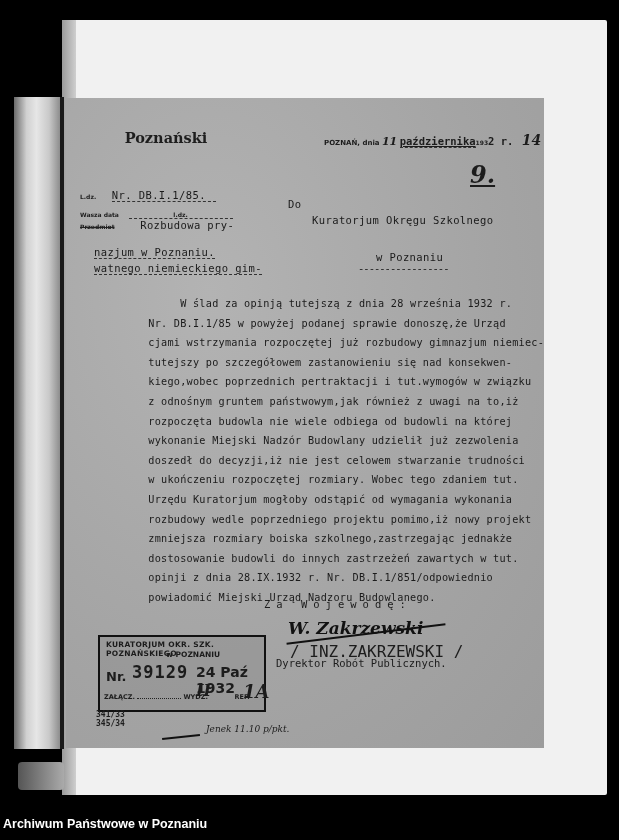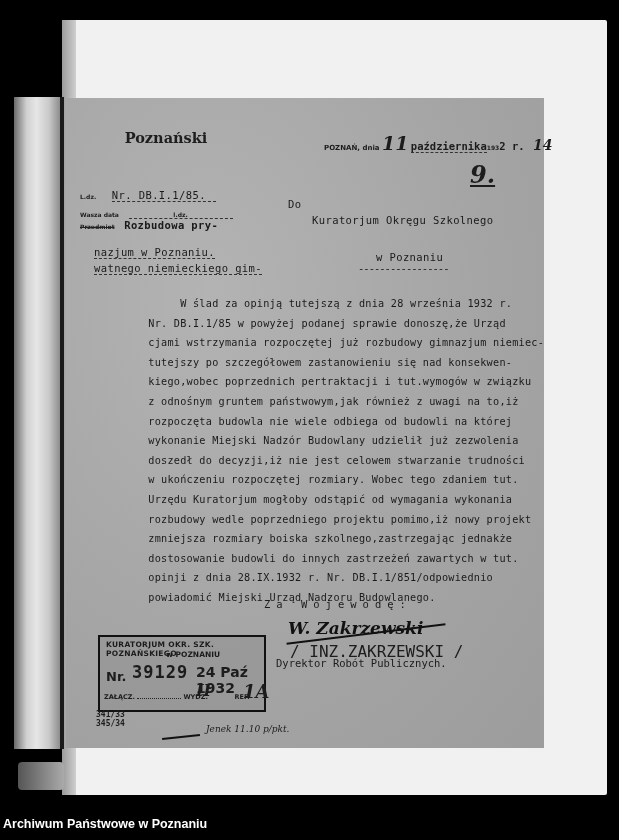--- a/index.html
+++ b/index.html
@@ -12,22 +12,22 @@
   .binding-bottom { position:absolute; left:18px; top:762px; width:46px; height:28px; background:linear-gradient(90deg,#555,#aaa); border-radius:4px; }
   .sheet { position:absolute; left:66px; top:98px; width:478px; height:650px; background:#a8a8a8;
            background-image: radial-gradient(ellipse at 30% 30%, #b3b3b3 0%, #a4a4a4 60%, #9c9c9c 100%); color:#1c1c1c; }
   .abs { position:absolute; white-space:nowrap; }
   .office { left:20px; top:32px; font-family:"DejaVu Serif", serif; font-weight:bold; font-size:14.5px; line-height:16px; color:#1e1e1e; text-align:center; width:160px; }
   .office span { display:block; }
   .small-label { font-family:"DejaVu Sans", sans-serif; font-size:6px; font-weight:bold; color:#222; }
   .ref { font-size:10.5px; letter-spacing:0.4px; color:#1a1a1a; }
   .dotted { border-bottom:1px dashed #333; }
   .place-date { left:258px; top:34px; font-family:"DejaVu Sans", sans-serif; font-size:7px; font-weight:bold; }
-  .date-hand { font-family:"DejaVu Serif", serif; font-style:italic; font-size:19px; font-weight:bold; }
-  .month { font-size:10.5px; font-family:"DejaVu Sans Mono", monospace; border-bottom:1px dashed #333; }
+  .date-hand { font-family:"DejaVu Serif", serif; font-style:italic; font-size:11px; font-weight:bold; }
+  .month { font-size:10.5px; font-family:"DejaVu Sans Mono", monospace; border-bottom:1px dashed #333;text-decoration:underline; }
   .yr { font-family:"DejaVu Sans Mono", monospace; font-size:10.5px; }
   .hand-num { font-family:"DejaVu Serif", serif; font-style:italic; font-size:14px; }
   .hand-9 { left:404px; top:62px; font-family:"DejaVu Serif", serif; font-style:italic; font-size:24px; font-weight:bold; text-decoration:underline; }
   .body-text { left:44px; top:196px; font-size:10.2px; line-height:19.6px; letter-spacing:0.25px; color:#1b1b1b; }
   .body-text div { white-space:pre; }
   .closing { left:198px; top:500px; font-size:10.5px; letter-spacing:6px; }
   .signature { left:222px; top:520px; font-family:"DejaVu Serif", serif; font-style:italic; font-weight:bold; font-size:17px; color:#111; }
   .sig-line { position:absolute; left:220px; top:535px; width:160px; height:2px; background:#111; transform:rotate(-7deg); }
   .signer { left:224px; top:544px; font-size:16px; }
   .signer2 { left:210px; top:559px; font-size:10.5px; }
@@ -63,21 +63,21 @@
     <div class="abs" style="left:14px;top:86px;">
       <span class="small-label">L.dz.</span>
       <span class="ref dotted" style="padding-right:10px;margin-left:6px;">Nr. DB.I.1/85.</span>
     </div>
     <div class="abs" style="left:14px;top:104px;">
       <span class="small-label">Wasza data</span>
       <span class="small-label dotted" style="display:inline-block;width:104px;text-align:center;">l.dz.</span>
     </div>
     <div class="abs" style="left:14px;top:116px;">
       <span class="small-label" style="text-decoration:line-through;">Przedmiot</span>
-      <span class="ref" style="margin-left:0;font-weight:bold;">Rozbudowa pry-</span>
+      <span class="ref" style="margin-left:16px;">Rozbudowa pry-</span>
     </div>
     <div class="abs ref dotted" style="left:28px;top:132px;margin-top:32px;">watnego niemieckiego gim-</div>
     <div class="abs ref dotted" style="left:28px;top:148px;">nazjum w Poznaniu.</div>
 
     <div class="abs place-date">
       <span>POZNAŃ, dnia</span>
       <span class="date-hand">11</span>
       <span class="month">października</span><span class="small-label">193</span><span class="yr">2 r.</span>
       <span class="hand-num" style="margin-left:6px;">14</span>
     </div>

